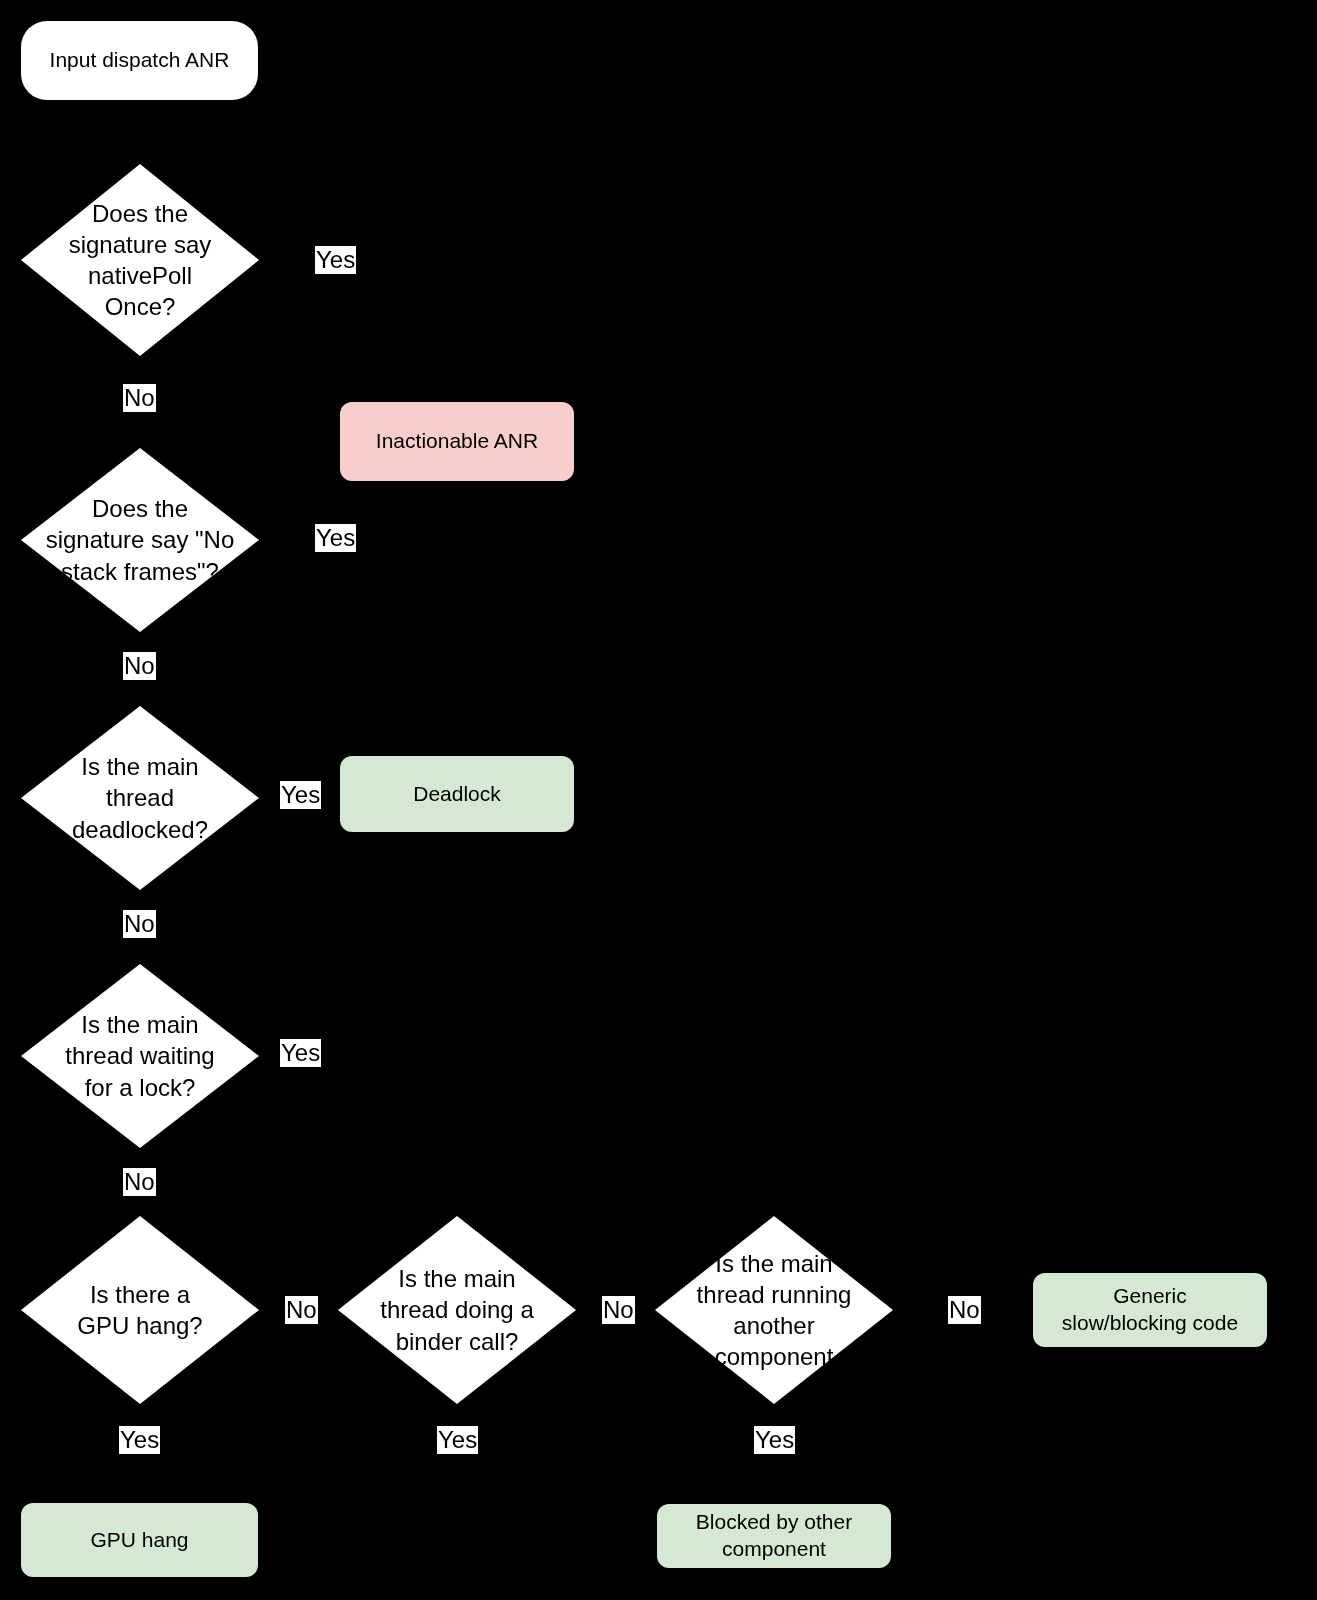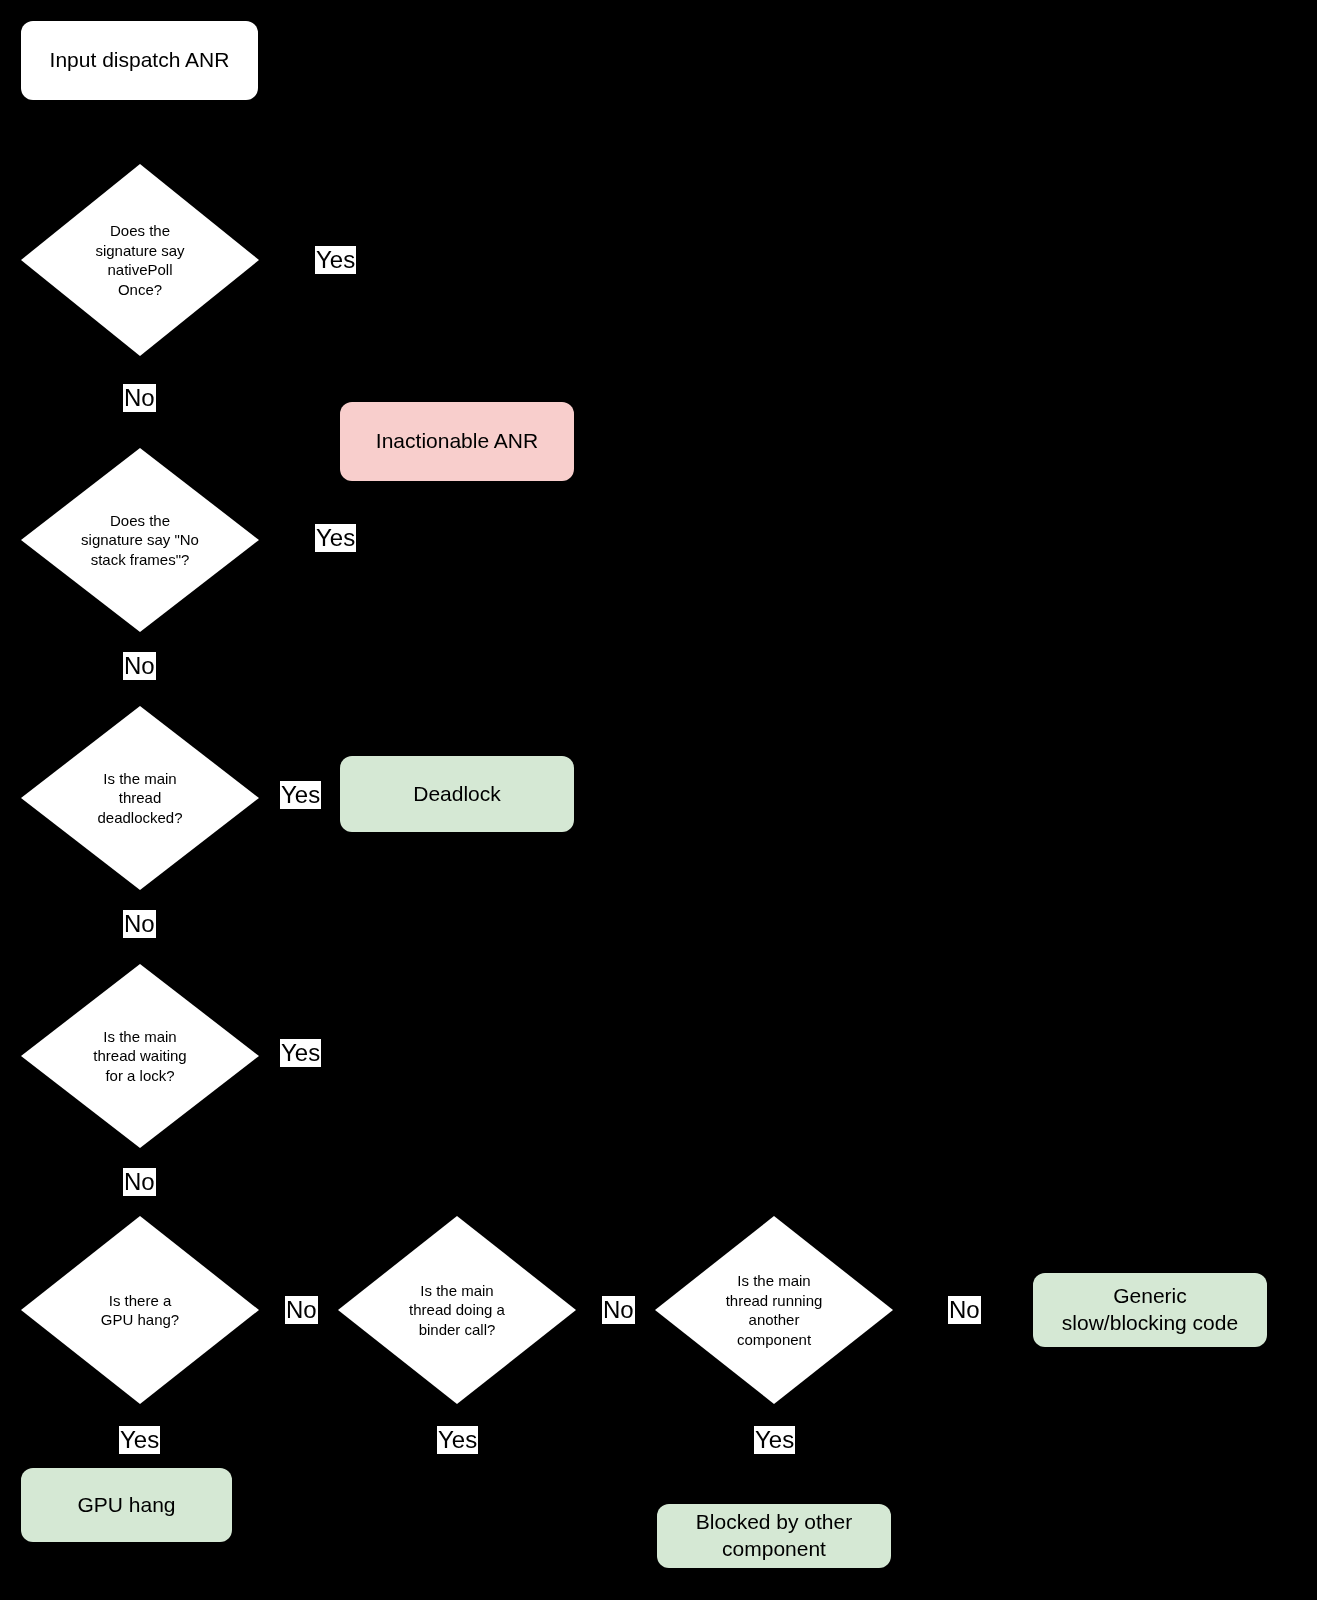--- a/index.html
+++ b/index.html
@@ -25,21 +25,21 @@
     display: flex;
     align-items: center;
     justify-content: center;
     text-align: center;
     color: #000000;
     font-size: 21px;
     line-height: 1.28;
     padding: 4px 10px;
     border: 1px solid rgba(0,0,0,0);
   }
-  .fill-white  { background: #ffffff; }
+  .fill-white  { background: #ffffff; border-radius: 26px; }
   .fill-pink   { background: #f8cecc; }
   .fill-green  { background: #d5e8d4; }
 
   
   .node-diamond {
     position: absolute;
     display: flex;
     align-items: center;
     justify-content: center;
   }
@@ -47,21 +47,21 @@
     position: absolute;
     inset: 0;
     background: #ffffff;
     clip-path: polygon(50% 0%, 100% 50%, 50% 100%, 0% 50%);
   }
   .node-diamond .dlabel {
     position: relative;
     z-index: 2;
     text-align: center;
     color: #000000;
-    font-size: 15px;
+    font-size: 24px;
     line-height: 1.30;
     white-space: pre-line;
     pointer-events: none;
   }
   
   .node-diamond.overflow .dlabel {
     width: 210px;
   }
 
   
@@ -200,21 +200,21 @@
   <div class="node-box fill-green" style="left:340px; top:756px; width:234px; height:76px;">
     <span>Deadlock</span>
   </div>
 
 
   <div class="node-box fill-green" style="left:1033px; top:1273px; width:234px; height:74px;">
     <span style="white-space:pre-line;">Generic
 slow/blocking code</span>
   </div>
 
-  <div class="node-box fill-green" style="left:21px; top:1468px; width:211px; height:74px;">
+  <div class="node-box fill-green" style="left:21px; top:1503px; width:237px; height:74px;">
     <span>GPU hang</span>
   </div>
 
 
   <div class="node-box fill-green" style="left:657px; top:1472px; width:234px; height:64px;margin-top:32px;">
     <span style="white-space:pre-line;">Blocked by other
 component</span>
   </div>
 
   <div class="edge-label" style="left:315px; top:246px;">Yes</div>

